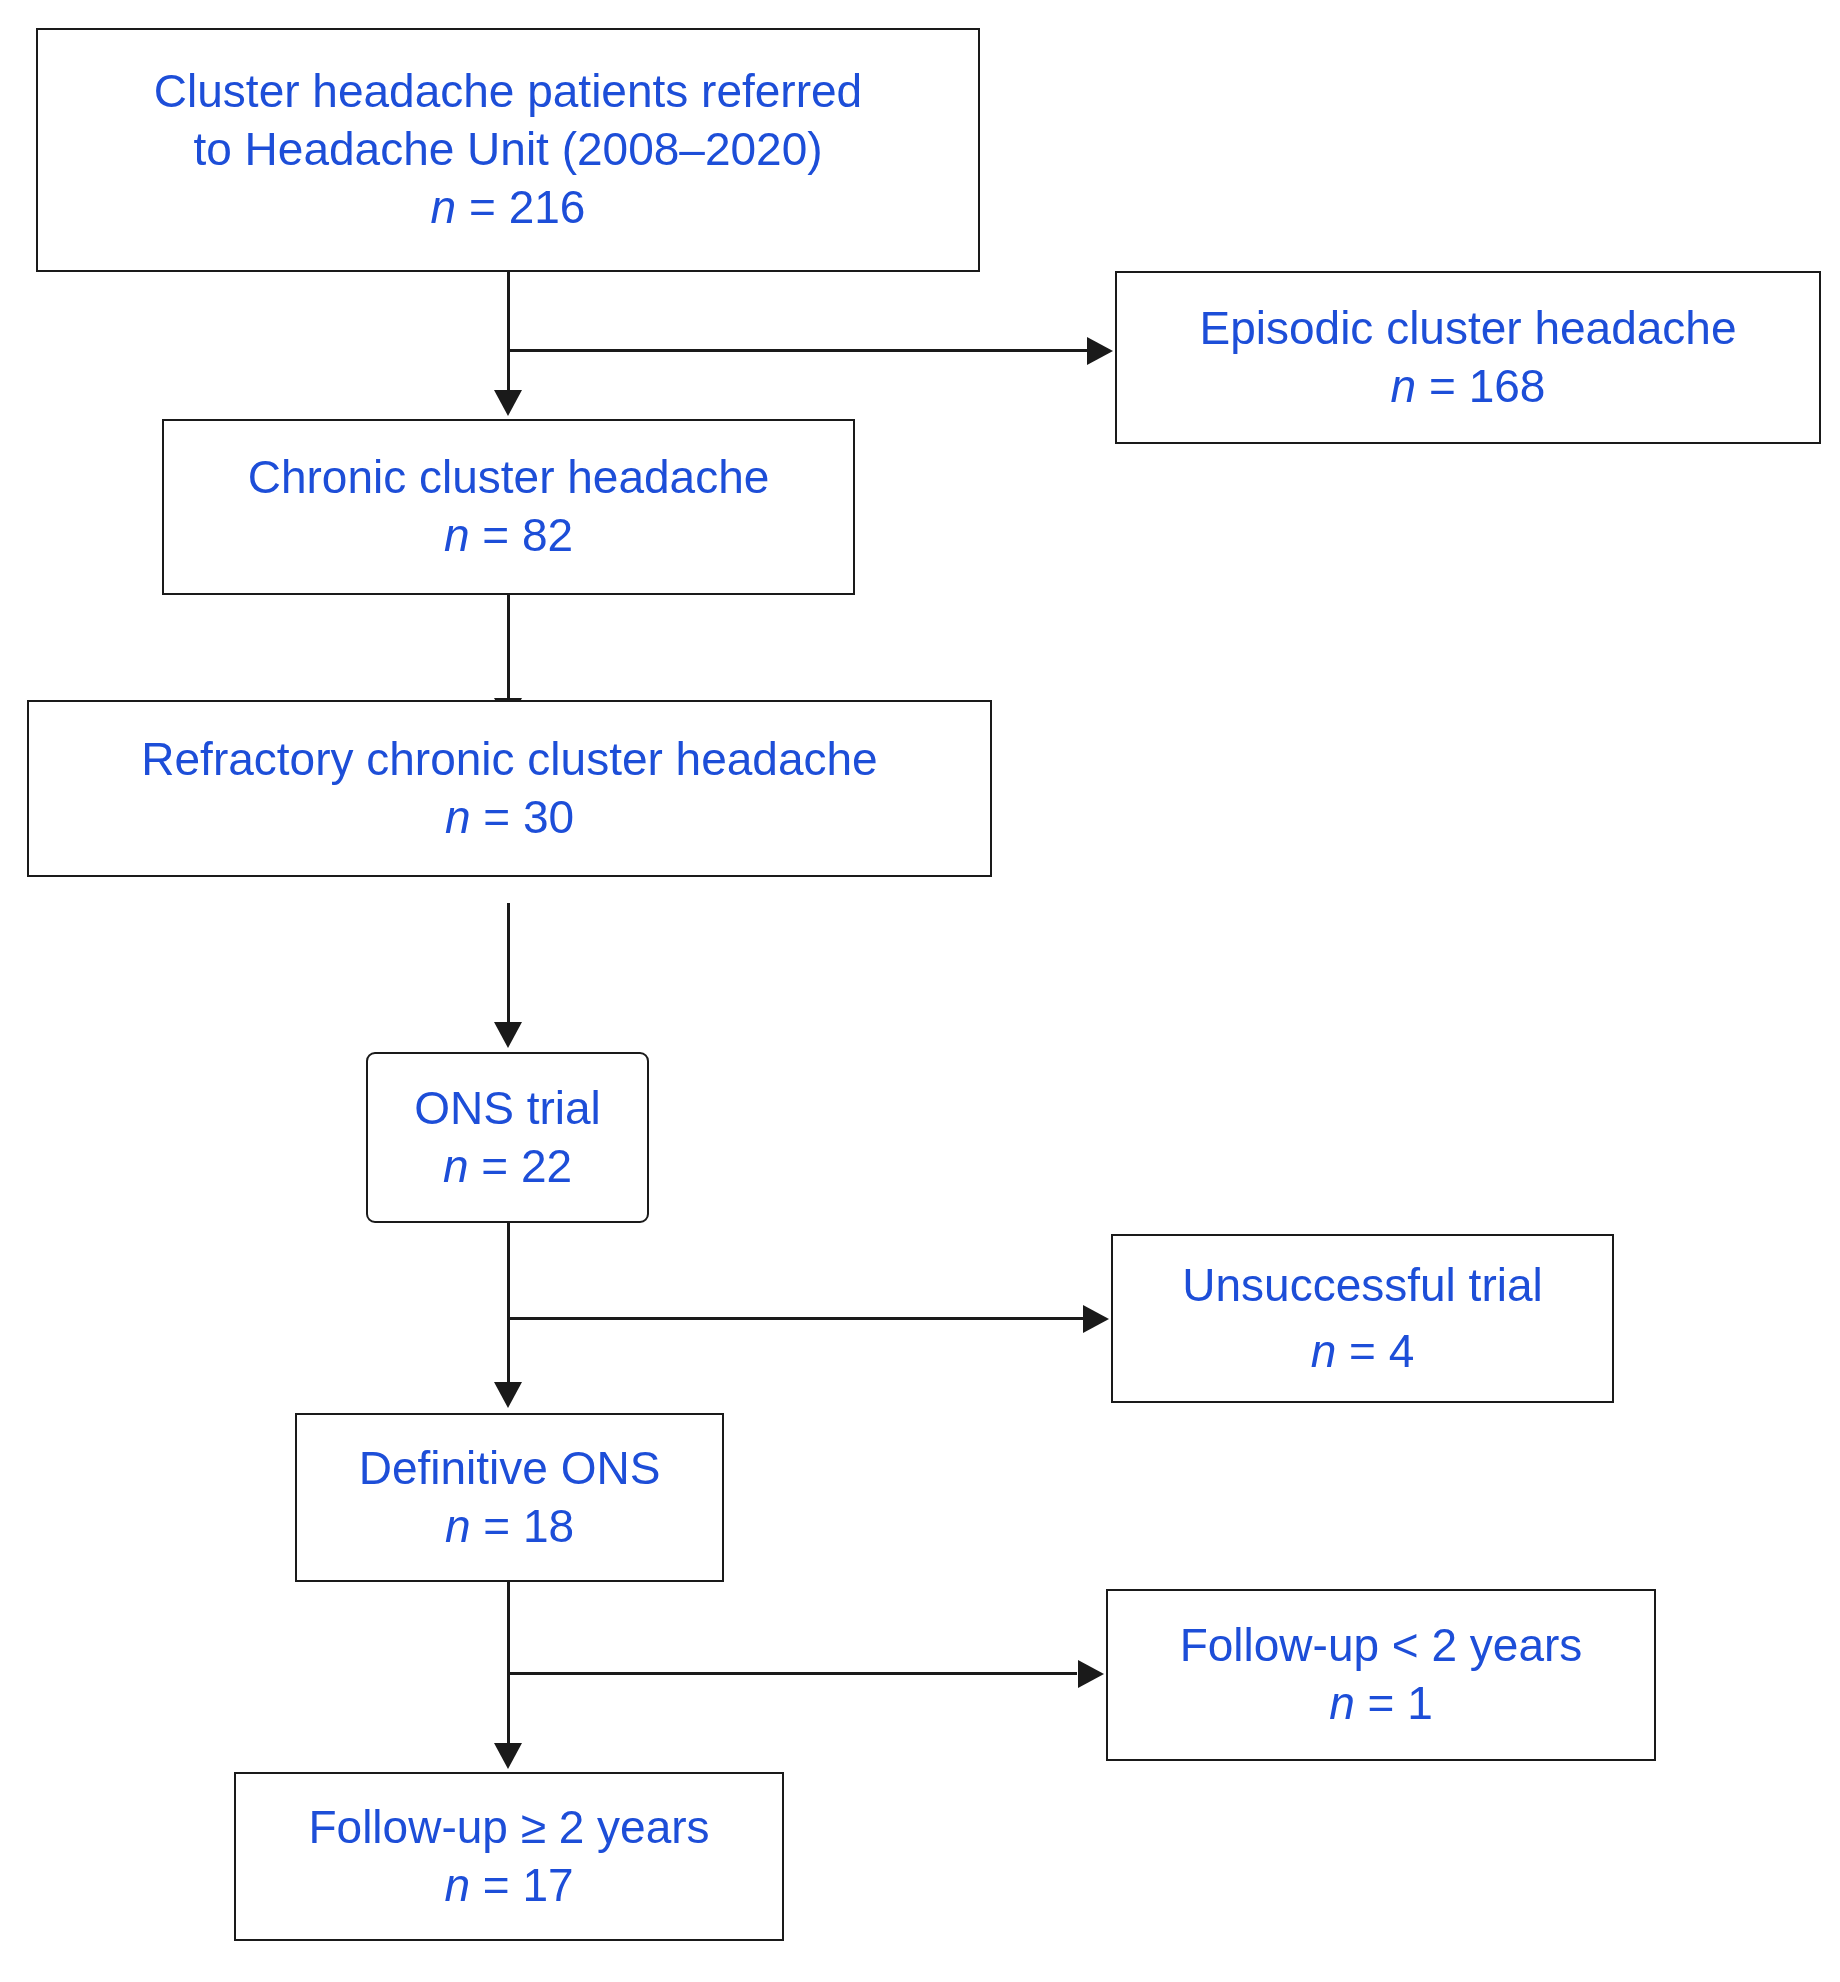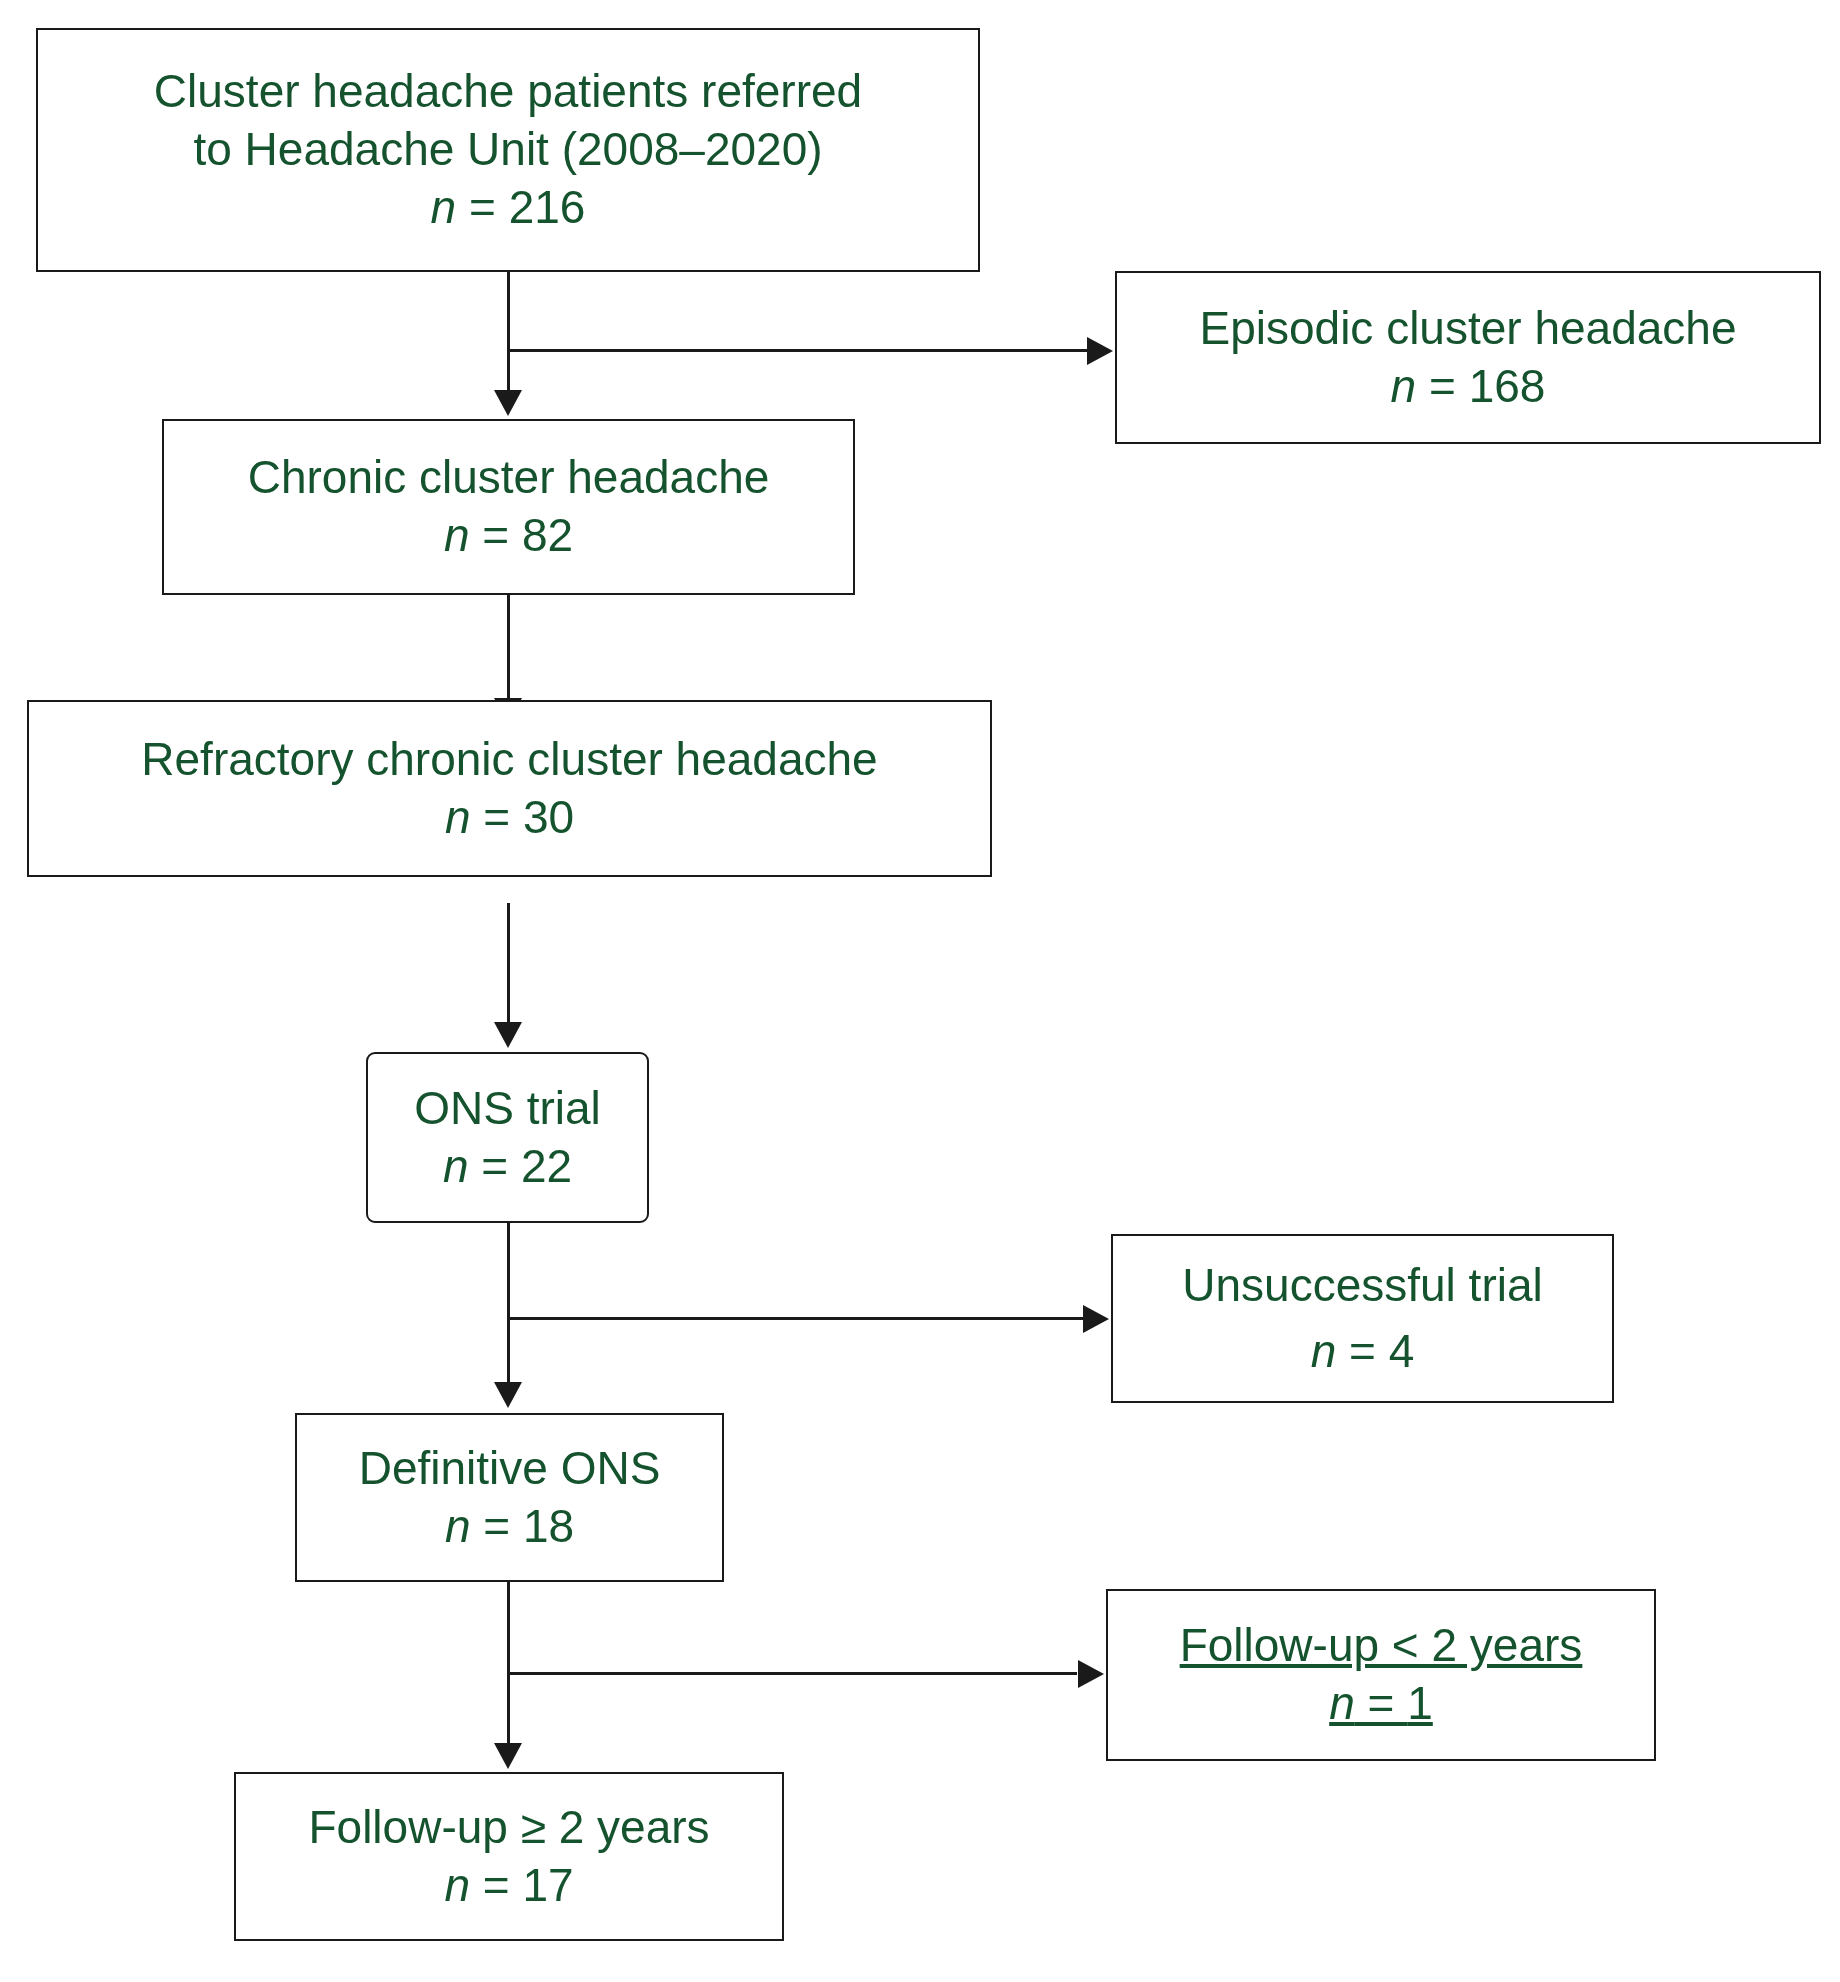--- a/index.html
+++ b/index.html
@@ -18,21 +18,21 @@
   .node {
     position: absolute;
     box-sizing: border-box;
     border: 2.8px solid #1a1a1a;
     background: #ffffff;
     display: flex;
     flex-direction: column;
     align-items: center;
     justify-content: center;
     text-align: center;
-    color: #14532d;
+    color: #1d4ed8;
     font-size: 46px;
     line-height: 1.26;
     padding: 3.7px 9.3px;
   }
   .node .line {
     display: block;
     white-space: nowrap;
   }
   .node .nline {
     display: block;
@@ -127,21 +127,21 @@
   <div class="node" style="left:1111px; top:1234px; width:503px; height:169px;gap:8px;">
     <span class="line">Unsuccessful trial</span>
     <span class="nline"><i>n</i><span> = </span><span>4</span></span>
   </div>
 
   <div class="node" style="left:295px; top:1413px; width:429px; height:169px;">
     <span class="line">Definitive ONS</span>
     <span class="nline"><i>n</i><span> = </span><span>18</span></span>
   </div>
 
-  <div class="node" style="left:1106px; top:1589px; width:550px; height:172px;text-decoration:underline;">
+  <div class="node" style="left:1106px; top:1589px; width:550px; height:172px;">
     <span class="line">Follow-up &lt; 2 years</span>
     <span class="nline"><i>n</i><span> = </span><span>1</span></span>
   </div>
 
   <div class="node" style="left:234px; top:1772px; width:550px; height:169px;">
     <span class="line">Follow-up ≥ 2 years</span>
     <span class="nline"><i>n</i><span> = </span><span>17</span></span>
   </div>
 
 </div>

